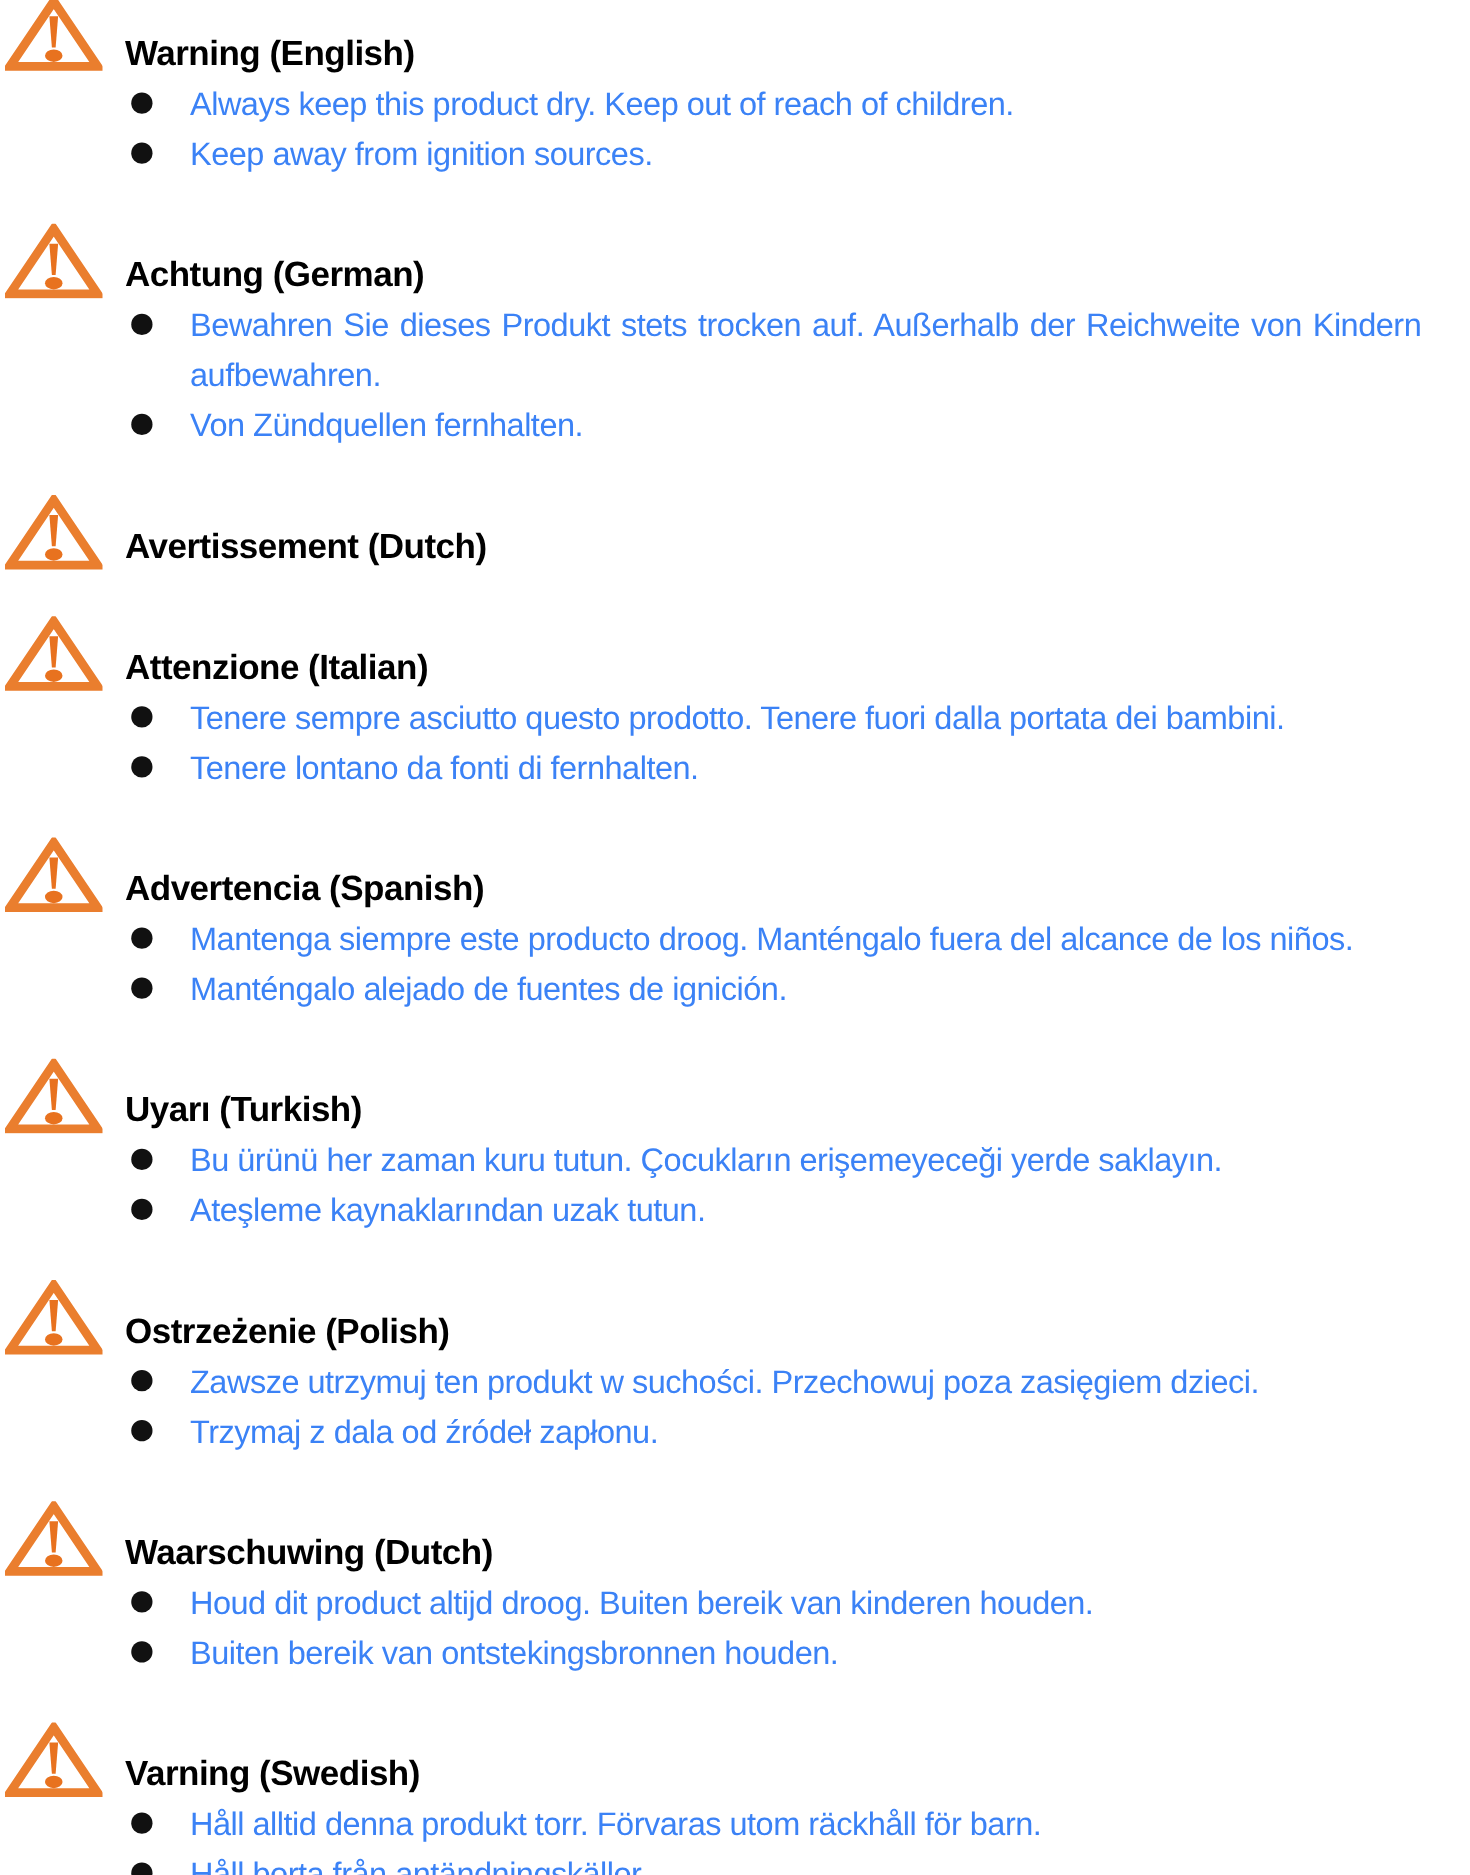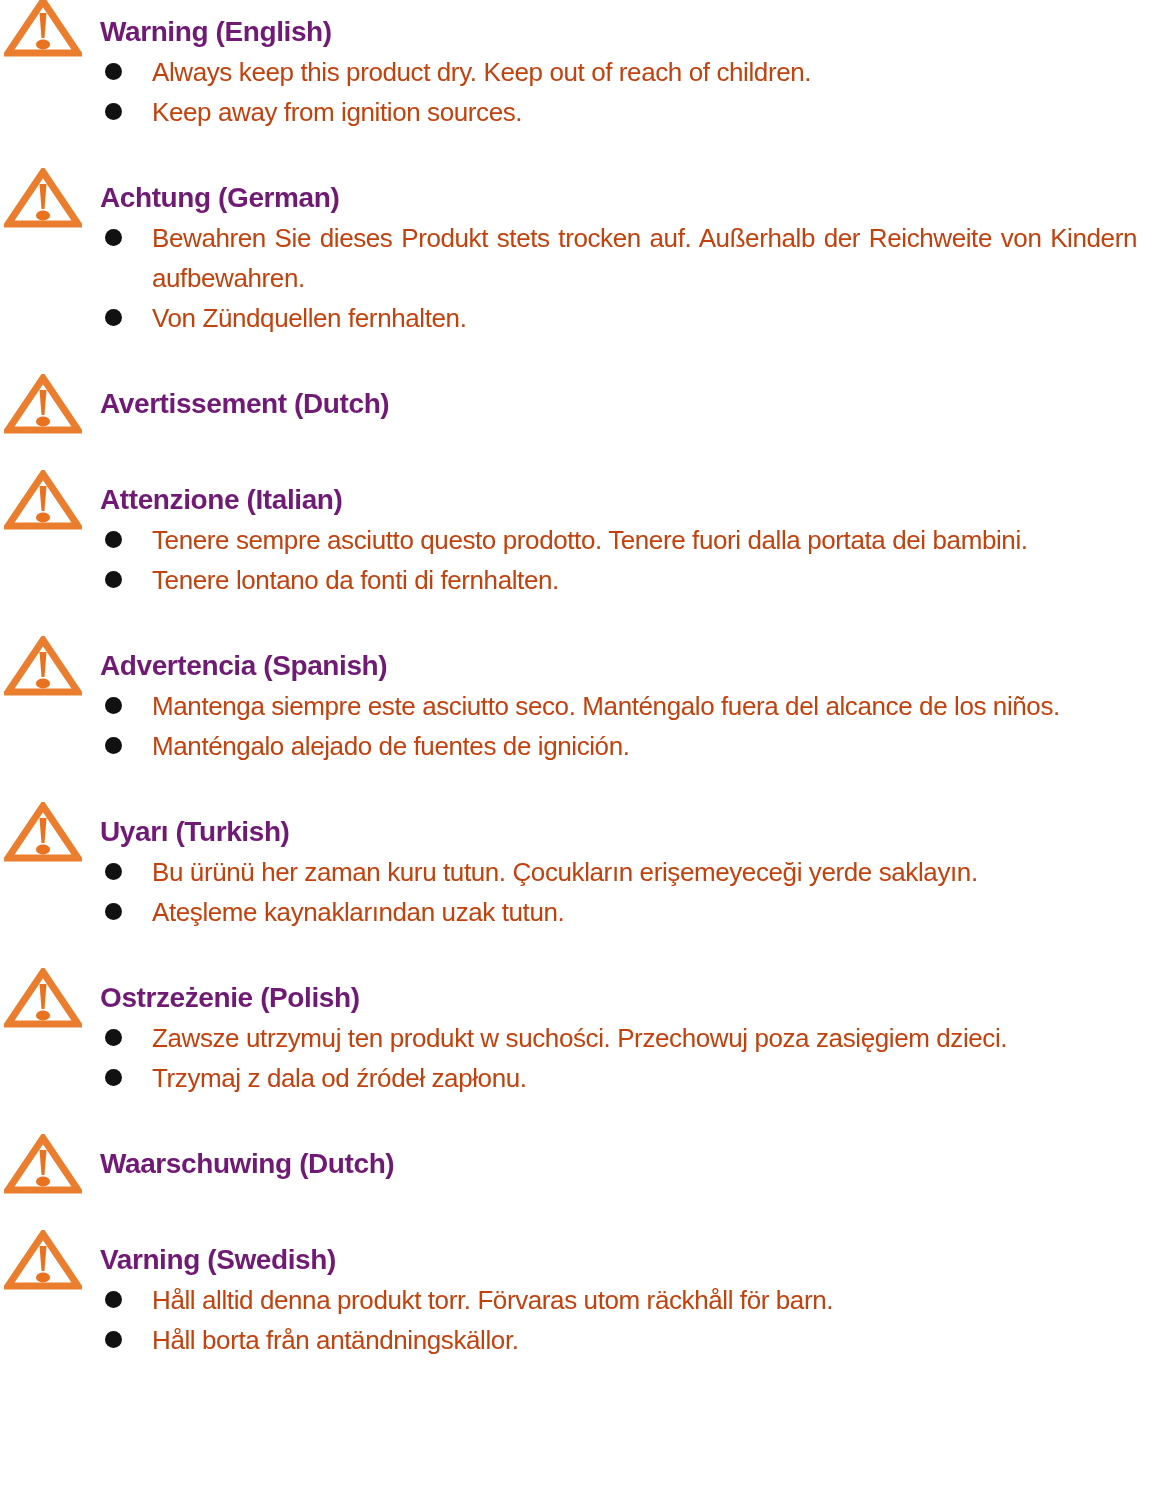--- a/index.html
+++ b/index.html
@@ -32,26 +32,26 @@
   }
   section.warn:first-child .icon-col svg {
     margin-top: -5px;
   }
   .content {
     flex: 1 1 auto;
     min-width: 0;
   }
   h2.title {
     margin: 0;
-    padding-top: 12px;
+    padding-top: 23px;
     font-size: 28px;
     line-height: 40px;
     font-weight: bold;
     letter-spacing: -0.4px;
-    color: #701a75;
+    color: #000000;
   }
   .bullets {
     margin: 0;
     padding: 0;
   }
   .li {
     display: flex;
     align-items: flex-start;
   }
   .dot {
@@ -60,21 +60,21 @@
     height: 17px;
     border-radius: 50%;
     background: #111111;
     margin: 11px 0 0 5px;
   }
   p.bt {
     margin: 0 0 0 30px;
     font-size: 26px;
     line-height: 40px;
     letter-spacing: -0.4px;
-    color: #c2410c;
+    color: #3b82f6;
     flex: 1 1 auto;
     min-width: 0;
   }
   p.bt.justify {
     text-align: justify;
     max-width: 985px;
   }
   svg.tri { display: block; }
 </style>
 </head>
@@ -170,21 +170,21 @@
         <path d="M39 4 L74 56 L4 56 Z" fill="#ffffff" stroke="#EA7E2E" stroke-width="7" stroke-linejoin="miter"></path>
         <path d="M35.5 16 L42.5 16 L40.5 41 L37.5 41 Z" fill="#E8721F"></path>
         <ellipse cx="39" cy="47.5" rx="7" ry="5" fill="#E8721F"></ellipse>
       </svg>
     </div>
     <div class="content">
       <h2 class="title">Advertencia (Spanish)</h2>
       <div class="bullets">
         <div class="li">
           <span class="dot"></span>
-          <p class="bt justify">Mantenga siempre este asciutto seco. Manténgalo fuera del alcance de los niños.</p>
+          <p class="bt justify">Mantenga siempre este producto droog. Manténgalo fuera del alcance de los niños.</p>
         </div>
         <div class="li">
           <span class="dot"></span>
           <p class="bt">Manténgalo alejado de fuentes de ignición.</p>
         </div>
       </div>
     </div>
   </section>
 
   <section class="warn">
@@ -236,20 +236,30 @@
   <section class="warn">
     <div class="icon-col">
       <svg class="tri" viewBox="0 0 78 60" width="78" height="60" aria-hidden="true">
         <path d="M39 4 L74 56 L4 56 Z" fill="#ffffff" stroke="#EA7E2E" stroke-width="7" stroke-linejoin="miter"></path>
         <path d="M35.5 16 L42.5 16 L40.5 41 L37.5 41 Z" fill="#E8721F"></path>
         <ellipse cx="39" cy="47.5" rx="7" ry="5" fill="#E8721F"></ellipse>
       </svg>
     </div>
     <div class="content">
       <h2 class="title">Waarschuwing (Dutch)</h2>
+      <div class="bullets">
+        <div class="li">
+          <span class="dot"></span>
+          <p class="bt">Houd dit product altijd droog. Buiten bereik van kinderen houden.</p>
+        </div>
+        <div class="li">
+          <span class="dot"></span>
+          <p class="bt">Buiten bereik van ontstekingsbronnen houden.</p>
+        </div>
+      </div>
     </div>
   </section>
 
   <section class="warn">
     <div class="icon-col">
       <svg class="tri" viewBox="0 0 78 60" width="78" height="60" aria-hidden="true">
         <path d="M39 4 L74 56 L4 56 Z" fill="#ffffff" stroke="#EA7E2E" stroke-width="7" stroke-linejoin="miter"></path>
         <path d="M35.5 16 L42.5 16 L40.5 41 L37.5 41 Z" fill="#E8721F"></path>
         <ellipse cx="39" cy="47.5" rx="7" ry="5" fill="#E8721F"></ellipse>
       </svg>

